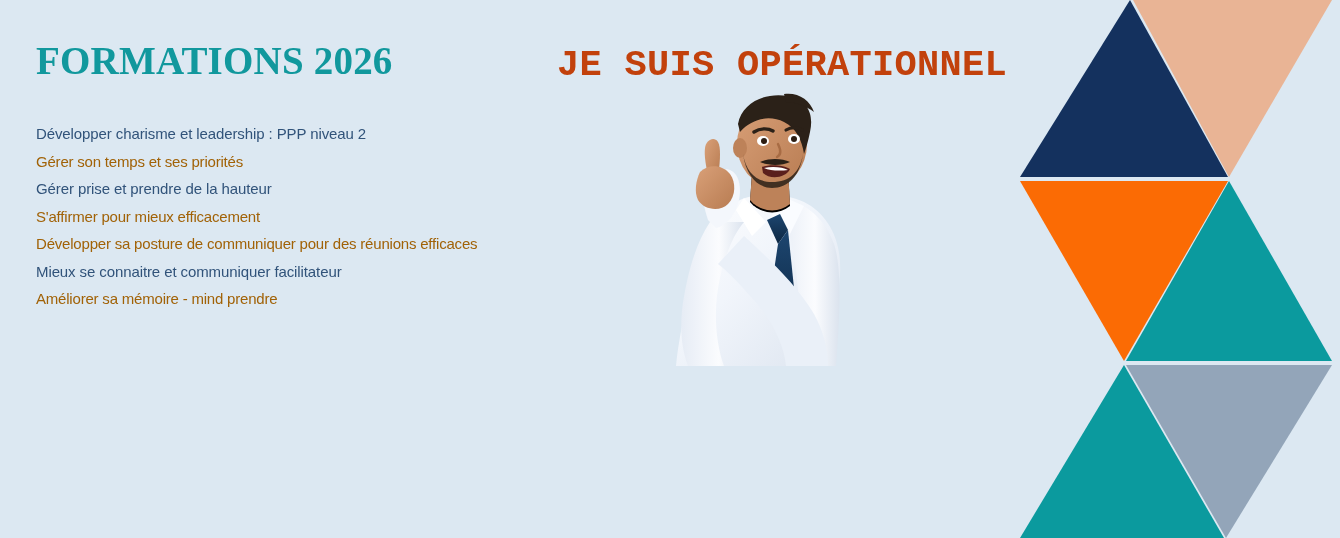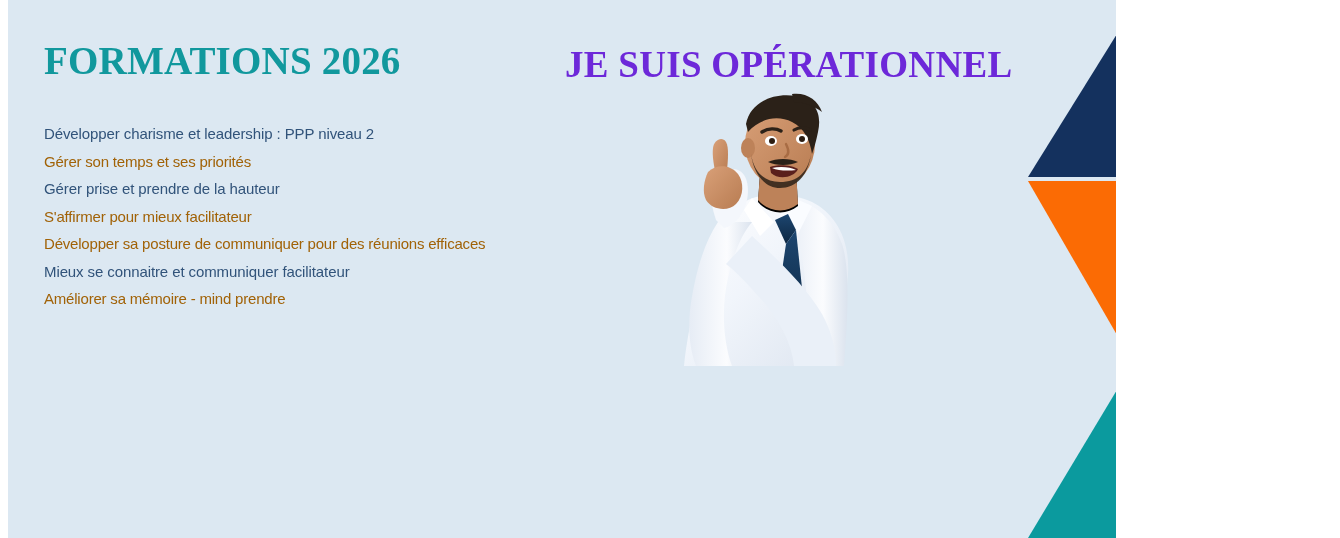--- a/index.html
+++ b/index.html
@@ -7,25 +7,24 @@
     padding: 0;
   }
   body {
     width: 1340px;
     height: 538px;
     overflow: hidden;
     font-family: "Liberation Sans", sans-serif;
   }
   .banner {
     position: relative;
-    width: 1108px;
+    width: 1340px;
     height: 538px;
     background: #dce8f2;
     overflow: hidden;
-    margin-left: 8px;
   }
 
   
   .left-col {
     position: absolute;
     left: 36px;
     top: 38px;
     width: 630px;
   }
   .main-title {
@@ -56,26 +55,26 @@
     color: #a16207;
     letter-spacing: -0.2px;
   }
 
   
   .headline {
     position: absolute;
     left: 557px;
     top: 42px;
     margin: 0;
-    font-family: Liberation Serif, serif;
+    font-family: Liberation Mono, monospace;
     font-weight: bold;
     font-size: 37px;
     line-height: 46px;
     letter-spacing: 0.3px;
-    color: #6d28d9;
+    color: #c2410c;
     white-space: nowrap;
   }
 
   
   .person {
     position: absolute;
     left: 648px;
     top: 88px;
     width: 240px;
     height: 278px;
@@ -97,21 +96,21 @@
 
 <div class="banner">
 
   <div class="left-col">
     <h1 class="main-title">FORMATIONS 2026</h1>
 
     <ul class="course-list">
       <li class="course-item">Développer charisme et leadership : PPP niveau 2</li>
       <li class="course-item bold">Gérer son temps et ses priorités</li>
       <li class="course-item">Gérer prise et prendre de la hauteur</li>
-      <li class="course-item bold">S'affirmer pour mieux facilitateur</li>
+      <li class="course-item bold">S'affirmer pour mieux efficacement</li>
       <li class="course-item bold">Développer sa posture de communiquer pour des réunions efficaces</li>
       <li class="course-item">Mieux se connaitre et communiquer facilitateur</li>
       <li class="course-item bold">Améliorer sa mémoire - mind prendre</li>
     </ul>
   </div>
 
   <h2 class="headline">JE SUIS OPÉRATIONNEL</h2>
 
   <div class="person">
     <svg width="240" height="278" viewBox="0 0 240 278" xmlns="http://www.w3.org/2000/svg">

